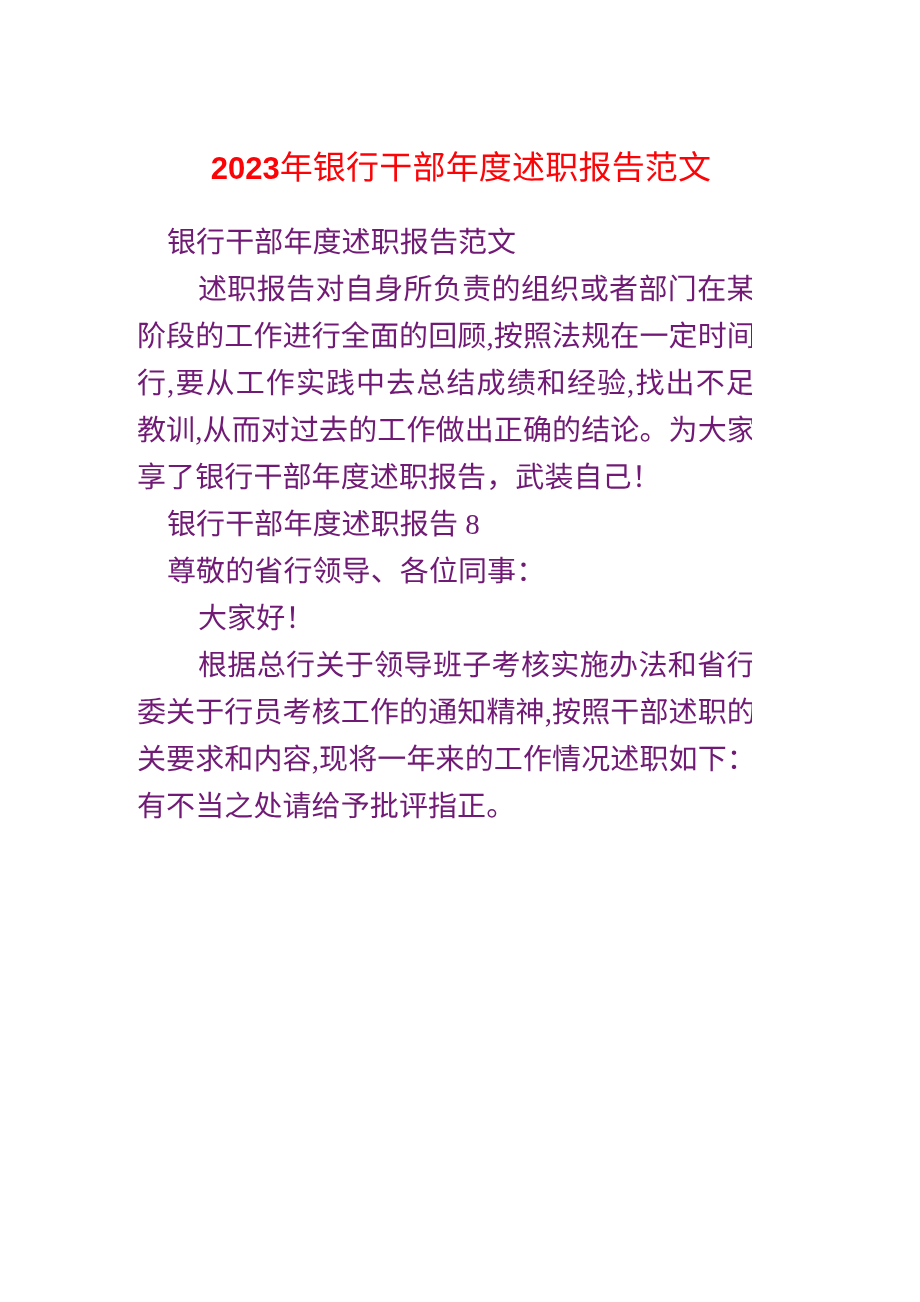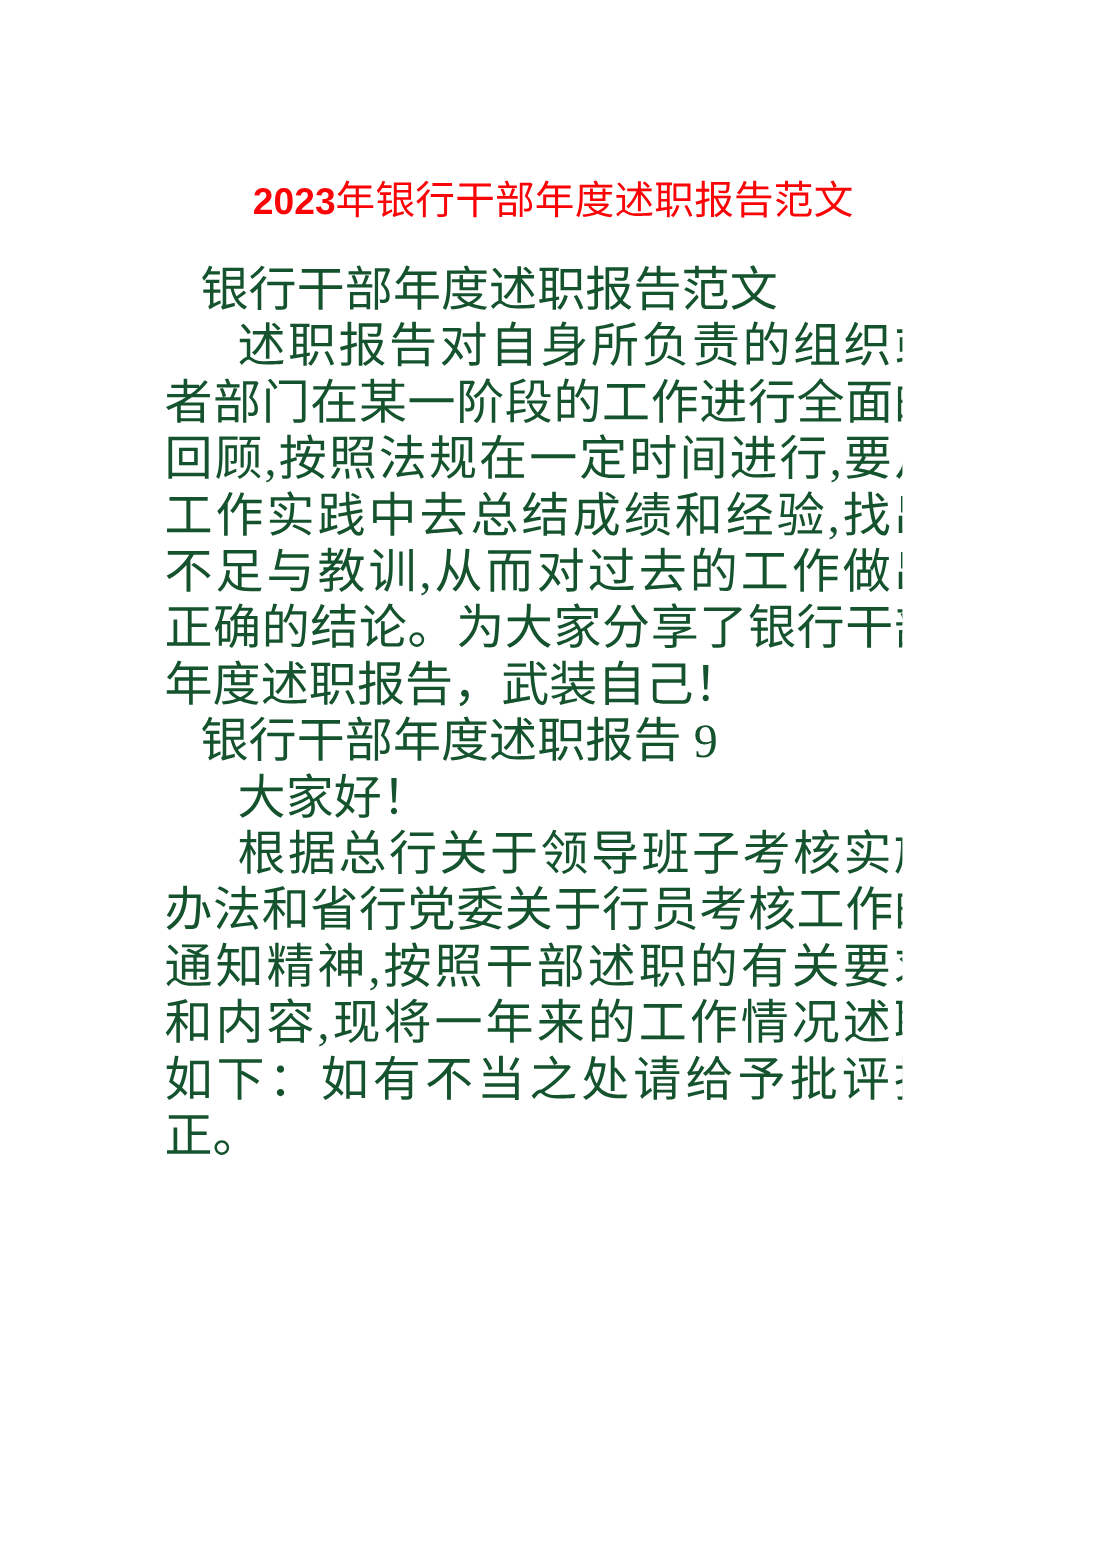--- a/index.html
+++ b/index.html
@@ -41,23 +41,23 @@
   .doc-title .num {
     font-family: "Liberation Sans", "DejaVu Sans", sans-serif;
     font-weight: bold;
     font-size: 31px;
     letter-spacing: 0;
   }
 
   
   .para {
     font-family: "Liberation Serif", "DejaVu Serif", serif;
-    font-size: 40px;
+    font-size: 29px;
     line-height: 47px;
-    color: #14532d;
+    color: #701a75;
     text-align: justify;
     text-justify: inter-character;
     margin: 0;
     padding: 0;
     letter-spacing: 0.1px;
     word-break: break-all;
   }
   .indent-1 { text-indent: 30px; }
   .indent-2 { text-indent: 61px; }
 
@@ -71,22 +71,23 @@
 <div class="page">
 
   <div class="doc-body">
 
     <h1 class="doc-title"><span class="num">2023</span><span class="cjk">年银行干部年度述职报告范文</span></h1>
 
     <p class="para indent-1 no-justify">银行干部年度述职报告范文</p>
 
     <p class="para indent-2">述职报告对自身所负责的组织或者部门在某一阶段的工作进行全面的回顾,按照法规在一定时间进行,要从工作实践中去总结成绩和经验,找出不足与教训,从而对过去的工作做出正确的结论。为大家分享了银行干部年度述职报告，武装自己！</p>
 
-    <p class="para indent-1 no-justify">银行干部年度述职报告 9</p>
+    <p class="para indent-1 no-justify">银行干部年度述职报告 8</p>
 
+    <p class="para indent-1 no-justify">尊敬的省行领导、各位同事：</p>
 
     <p class="para indent-2 no-justify">大家好！</p>
 
     <p class="para indent-2">根据总行关于领导班子考核实施办法和省行党委关于行员考核工作的通知精神,按照干部述职的有关要求和内容,现将一年来的工作情况述职如下：如有不当之处请给予批评指正。</p>
 
 
 
   </div>
 
 </div>

